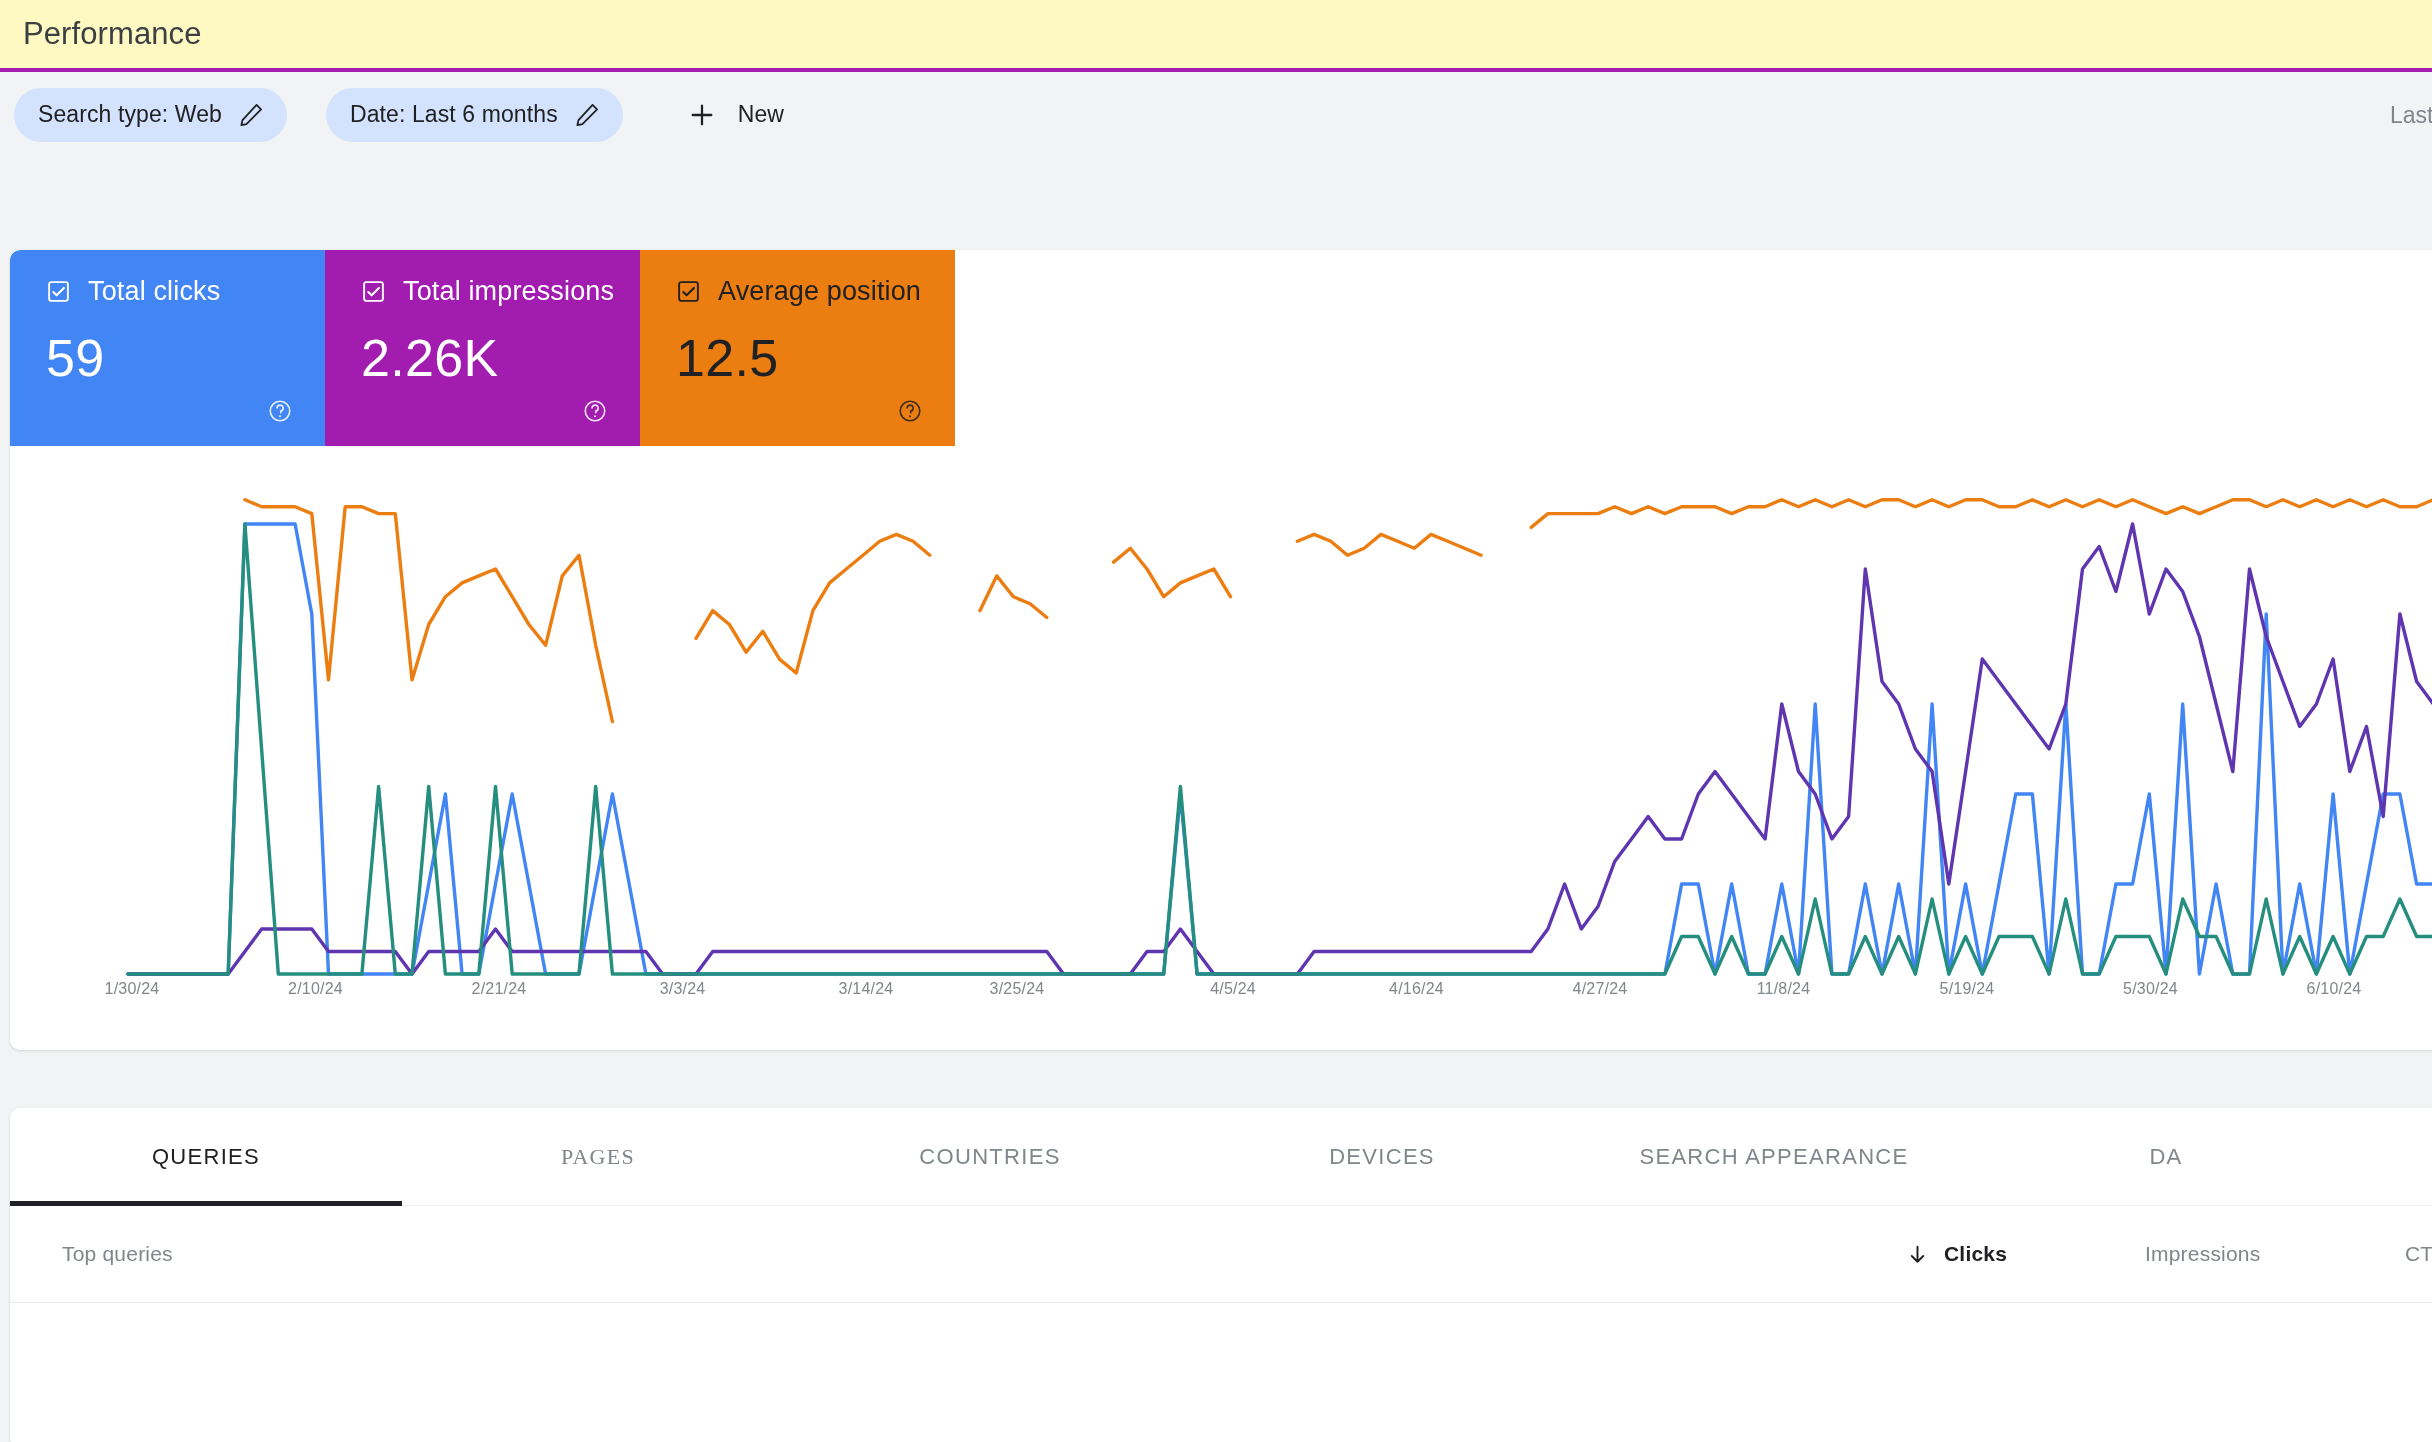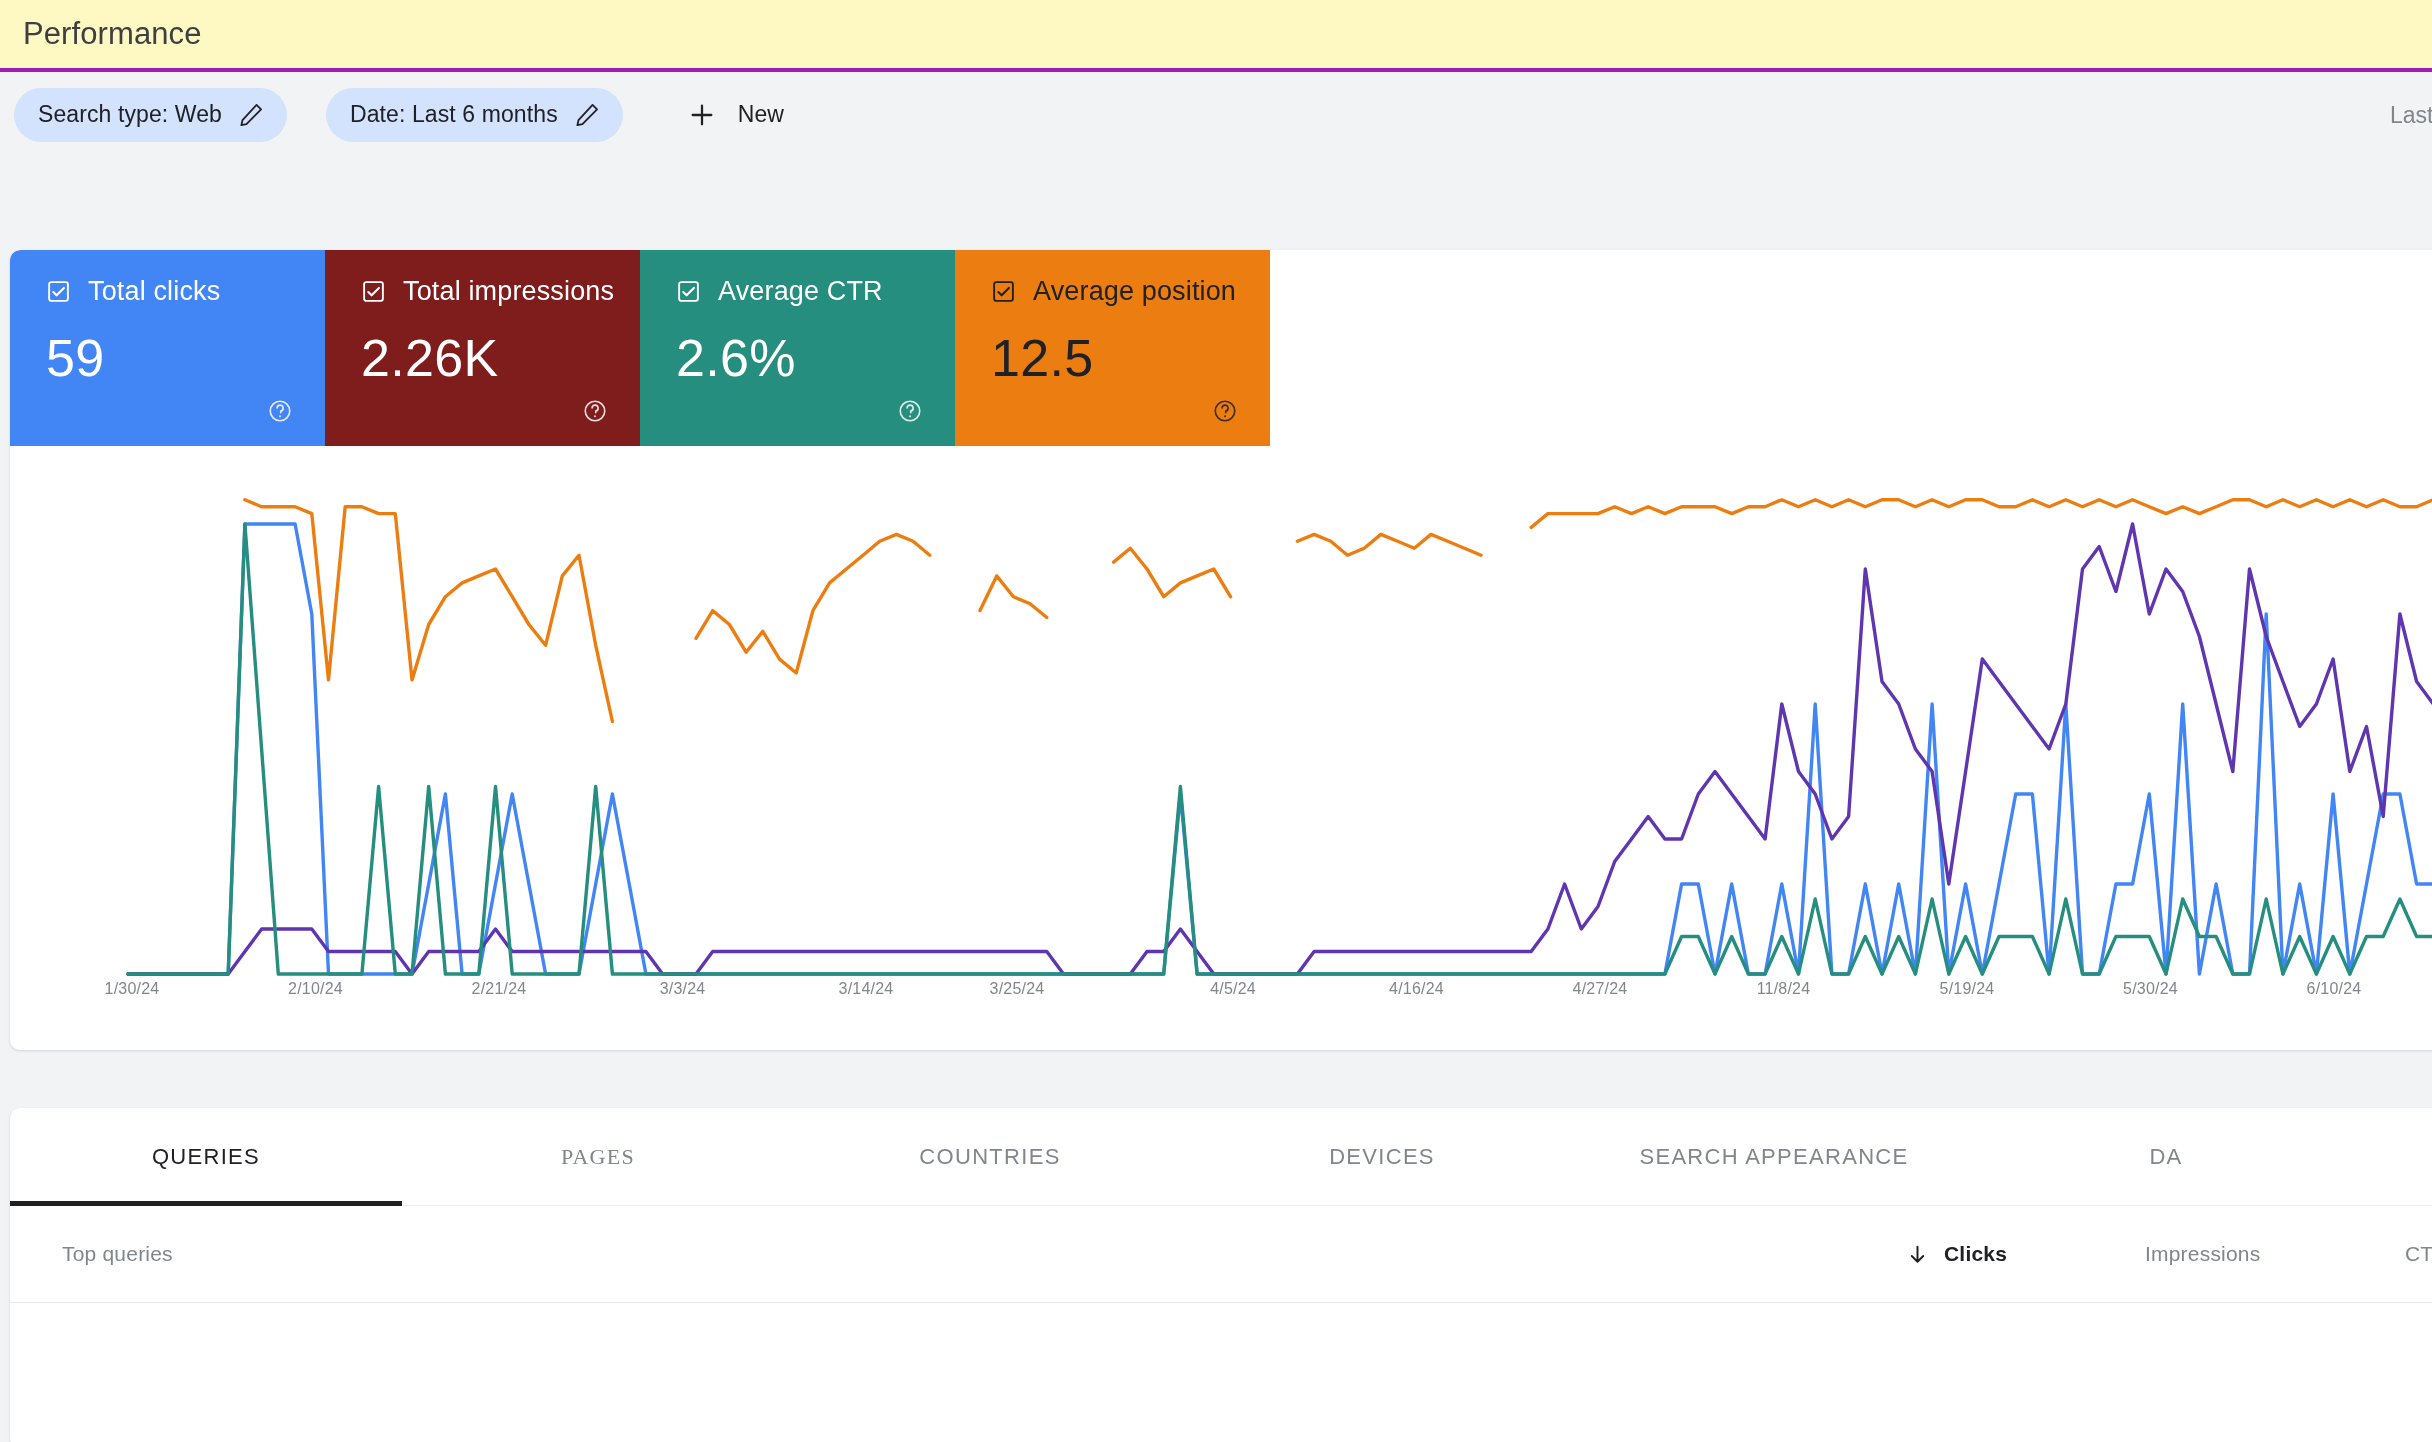--- a/index.html
+++ b/index.html
@@ -280,44 +280,29 @@
               </svg></span>
             <span class="metric-name">Total clicks</span>
           </div>
           <div class="metric-value">59</div>
           <span class="help-icon"><svg width="26" height="26" viewBox="0 0 24 24" fill="none" stroke="#ffffff" stroke-width="1.5">
               <circle cx="12" cy="12" r="9"></circle>
               <path d="M9.3 9.2a2.8 2.8 0 1 1 3.4 2.9v1.5" stroke-linecap="round"></path>
               <circle cx="12" cy="16.8" r="0.9" fill="#ffffff" stroke="none"></circle>
             </svg></span>
         </div>
-        <div class="metric m-light" style="background: #7f1d1d;">
+        <div class="metric m-light" style="background: #a21caf;">
           <div class="metric-top">
             <span class="cb"><svg width="25" height="25" viewBox="0 0 24 24" fill="none" stroke="#ffffff" stroke-width="1.8">
                 <rect x="3" y="3" width="18" height="18" rx="2"></rect>
                 <path d="M7 12.5l3.2 3.2L17.2 8.6" stroke-width="2" stroke-linecap="round" stroke-linejoin="round"></path>
               </svg></span>
             <span class="metric-name">Total impressions</span>
           </div>
           <div class="metric-value">2.26K</div>
-          <span class="help-icon"><svg width="26" height="26" viewBox="0 0 24 24" fill="none" stroke="#ffffff" stroke-width="1.5">
-              <circle cx="12" cy="12" r="9"></circle>
-              <path d="M9.3 9.2a2.8 2.8 0 1 1 3.4 2.9v1.5" stroke-linecap="round"></path>
-              <circle cx="12" cy="16.8" r="0.9" fill="#ffffff" stroke="none"></circle>
-            </svg></span>
-        </div>
-        <div class="metric m-light" style="background: rgb(37, 142, 126);">
-          <div class="metric-top">
-            <span class="cb"><svg width="25" height="25" viewBox="0 0 24 24" fill="none" stroke="#ffffff" stroke-width="1.8">
-                <rect x="3" y="3" width="18" height="18" rx="2"></rect>
-                <path d="M7 12.5l3.2 3.2L17.2 8.6" stroke-width="2" stroke-linecap="round" stroke-linejoin="round"></path>
-              </svg></span>
-            <span class="metric-name">Average CTR</span>
-          </div>
-          <div class="metric-value">2.6%</div>
           <span class="help-icon"><svg width="26" height="26" viewBox="0 0 24 24" fill="none" stroke="#ffffff" stroke-width="1.5">
               <circle cx="12" cy="12" r="9"></circle>
               <path d="M9.3 9.2a2.8 2.8 0 1 1 3.4 2.9v1.5" stroke-linecap="round"></path>
               <circle cx="12" cy="16.8" r="0.9" fill="#ffffff" stroke="none"></circle>
             </svg></span>
         </div>
         <div class="metric m-dark" style="background: rgb(236, 125, 16);">
           <div class="metric-top">
             <span class="cb"><svg width="25" height="25" viewBox="0 0 24 24" fill="none" stroke="#202124" stroke-width="1.8">
                 <rect x="3" y="3" width="18" height="18" rx="2"></rect>

